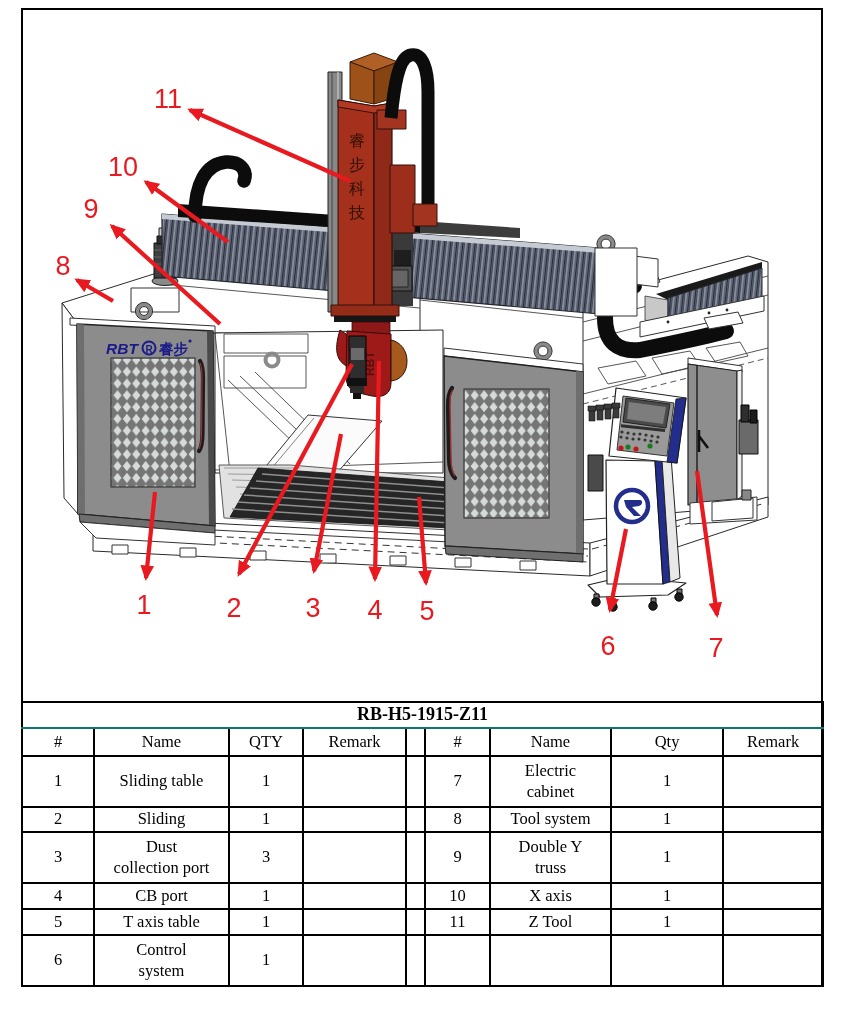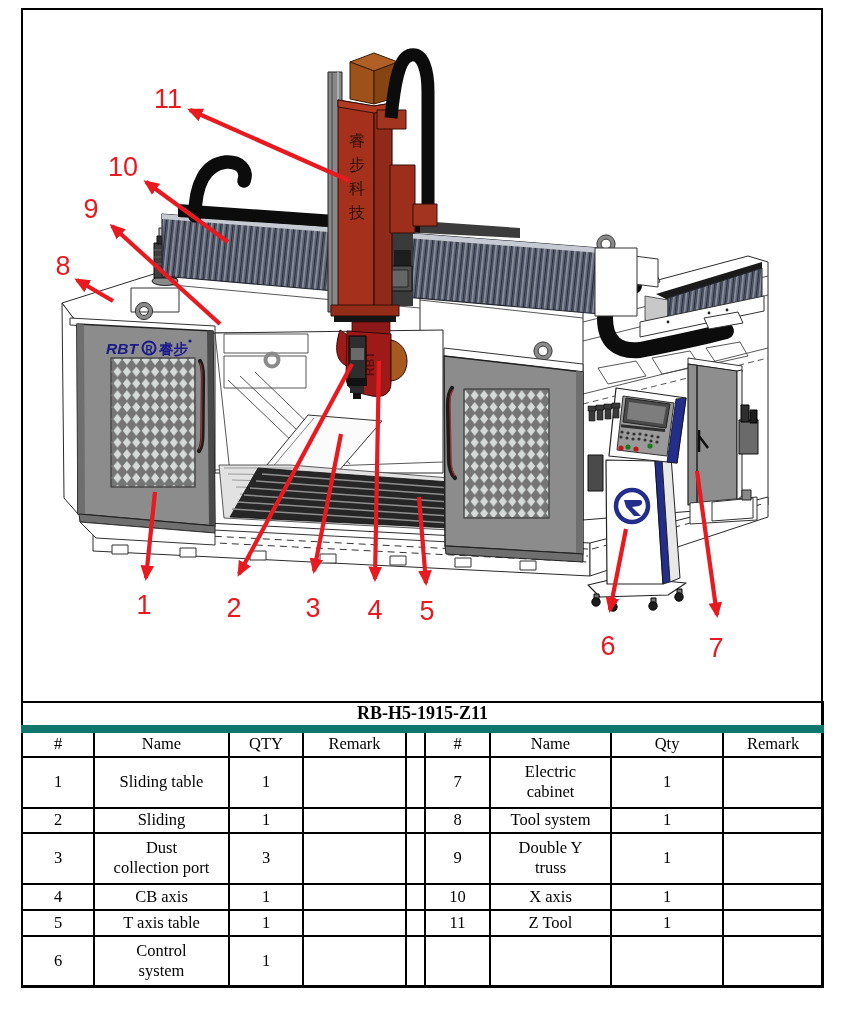--- a/index.html
+++ b/index.html
@@ -1,20 +1,20 @@
 <!DOCTYPE html>
 <html><head><meta charset="utf-8">
 <style>
 html,body{margin:0;padding:0;background:#fff;width:844px;height:1015px;overflow:hidden;}
 *{box-sizing:border-box;}
 #frame{position:absolute;left:21px;top:8px;width:802px;height:979px;border:2px solid #000;}
 #diag{position:absolute;left:0;top:0;}
 #tbl{position:absolute;left:21px;top:701px;width:802px;border-collapse:collapse;font-family:"Liberation Serif",serif;color:#000;table-layout:fixed;}
 #tbl td{border:2px solid #000;text-align:center;vertical-align:middle;padding:0;font-size:16.5px;line-height:1.22;overflow:hidden;}
-#tbl td.t{font-weight:bold;font-size:18px;border-bottom:8px solid #0f766e;border-radius:8px;}
+#tbl td.t{font-weight:bold;font-size:18px;border-bottom:2px solid #0f766e;border-radius:8px;}
 </style></head>
 <body>
 <div id="frame"></div>
 <svg id="diag" width="844" height="702" viewBox="0 0 844 702">
 
 <defs>
 <pattern id="bel" width="6.1" height="130" patternUnits="userSpaceOnUse" patternTransform="skewX(-6)">
   <rect width="6.1" height="130" fill="#878D9B"></rect>
   <rect x="0" width="1.1" height="130" fill="#262b38"></rect>
   <rect x="1.1" width="1.5" height="130" fill="#454b5a"></rect>
@@ -402,21 +402,21 @@
         <td>3</td>
         <td></td>
         <td></td>
         <td>9</td>
         <td>Double Y<br>truss</td>
         <td>1</td>
         <td></td>
       </tr>
 <tr style="height:26px">
         <td>4</td>
-        <td>CB axis</td>
+        <td>CB port</td>
         <td>1</td>
         <td></td>
         <td></td>
         <td>10</td>
         <td>X axis</td>
         <td>1</td>
         <td></td>
       </tr>
 <tr style="height:26px">
         <td>5</td>

